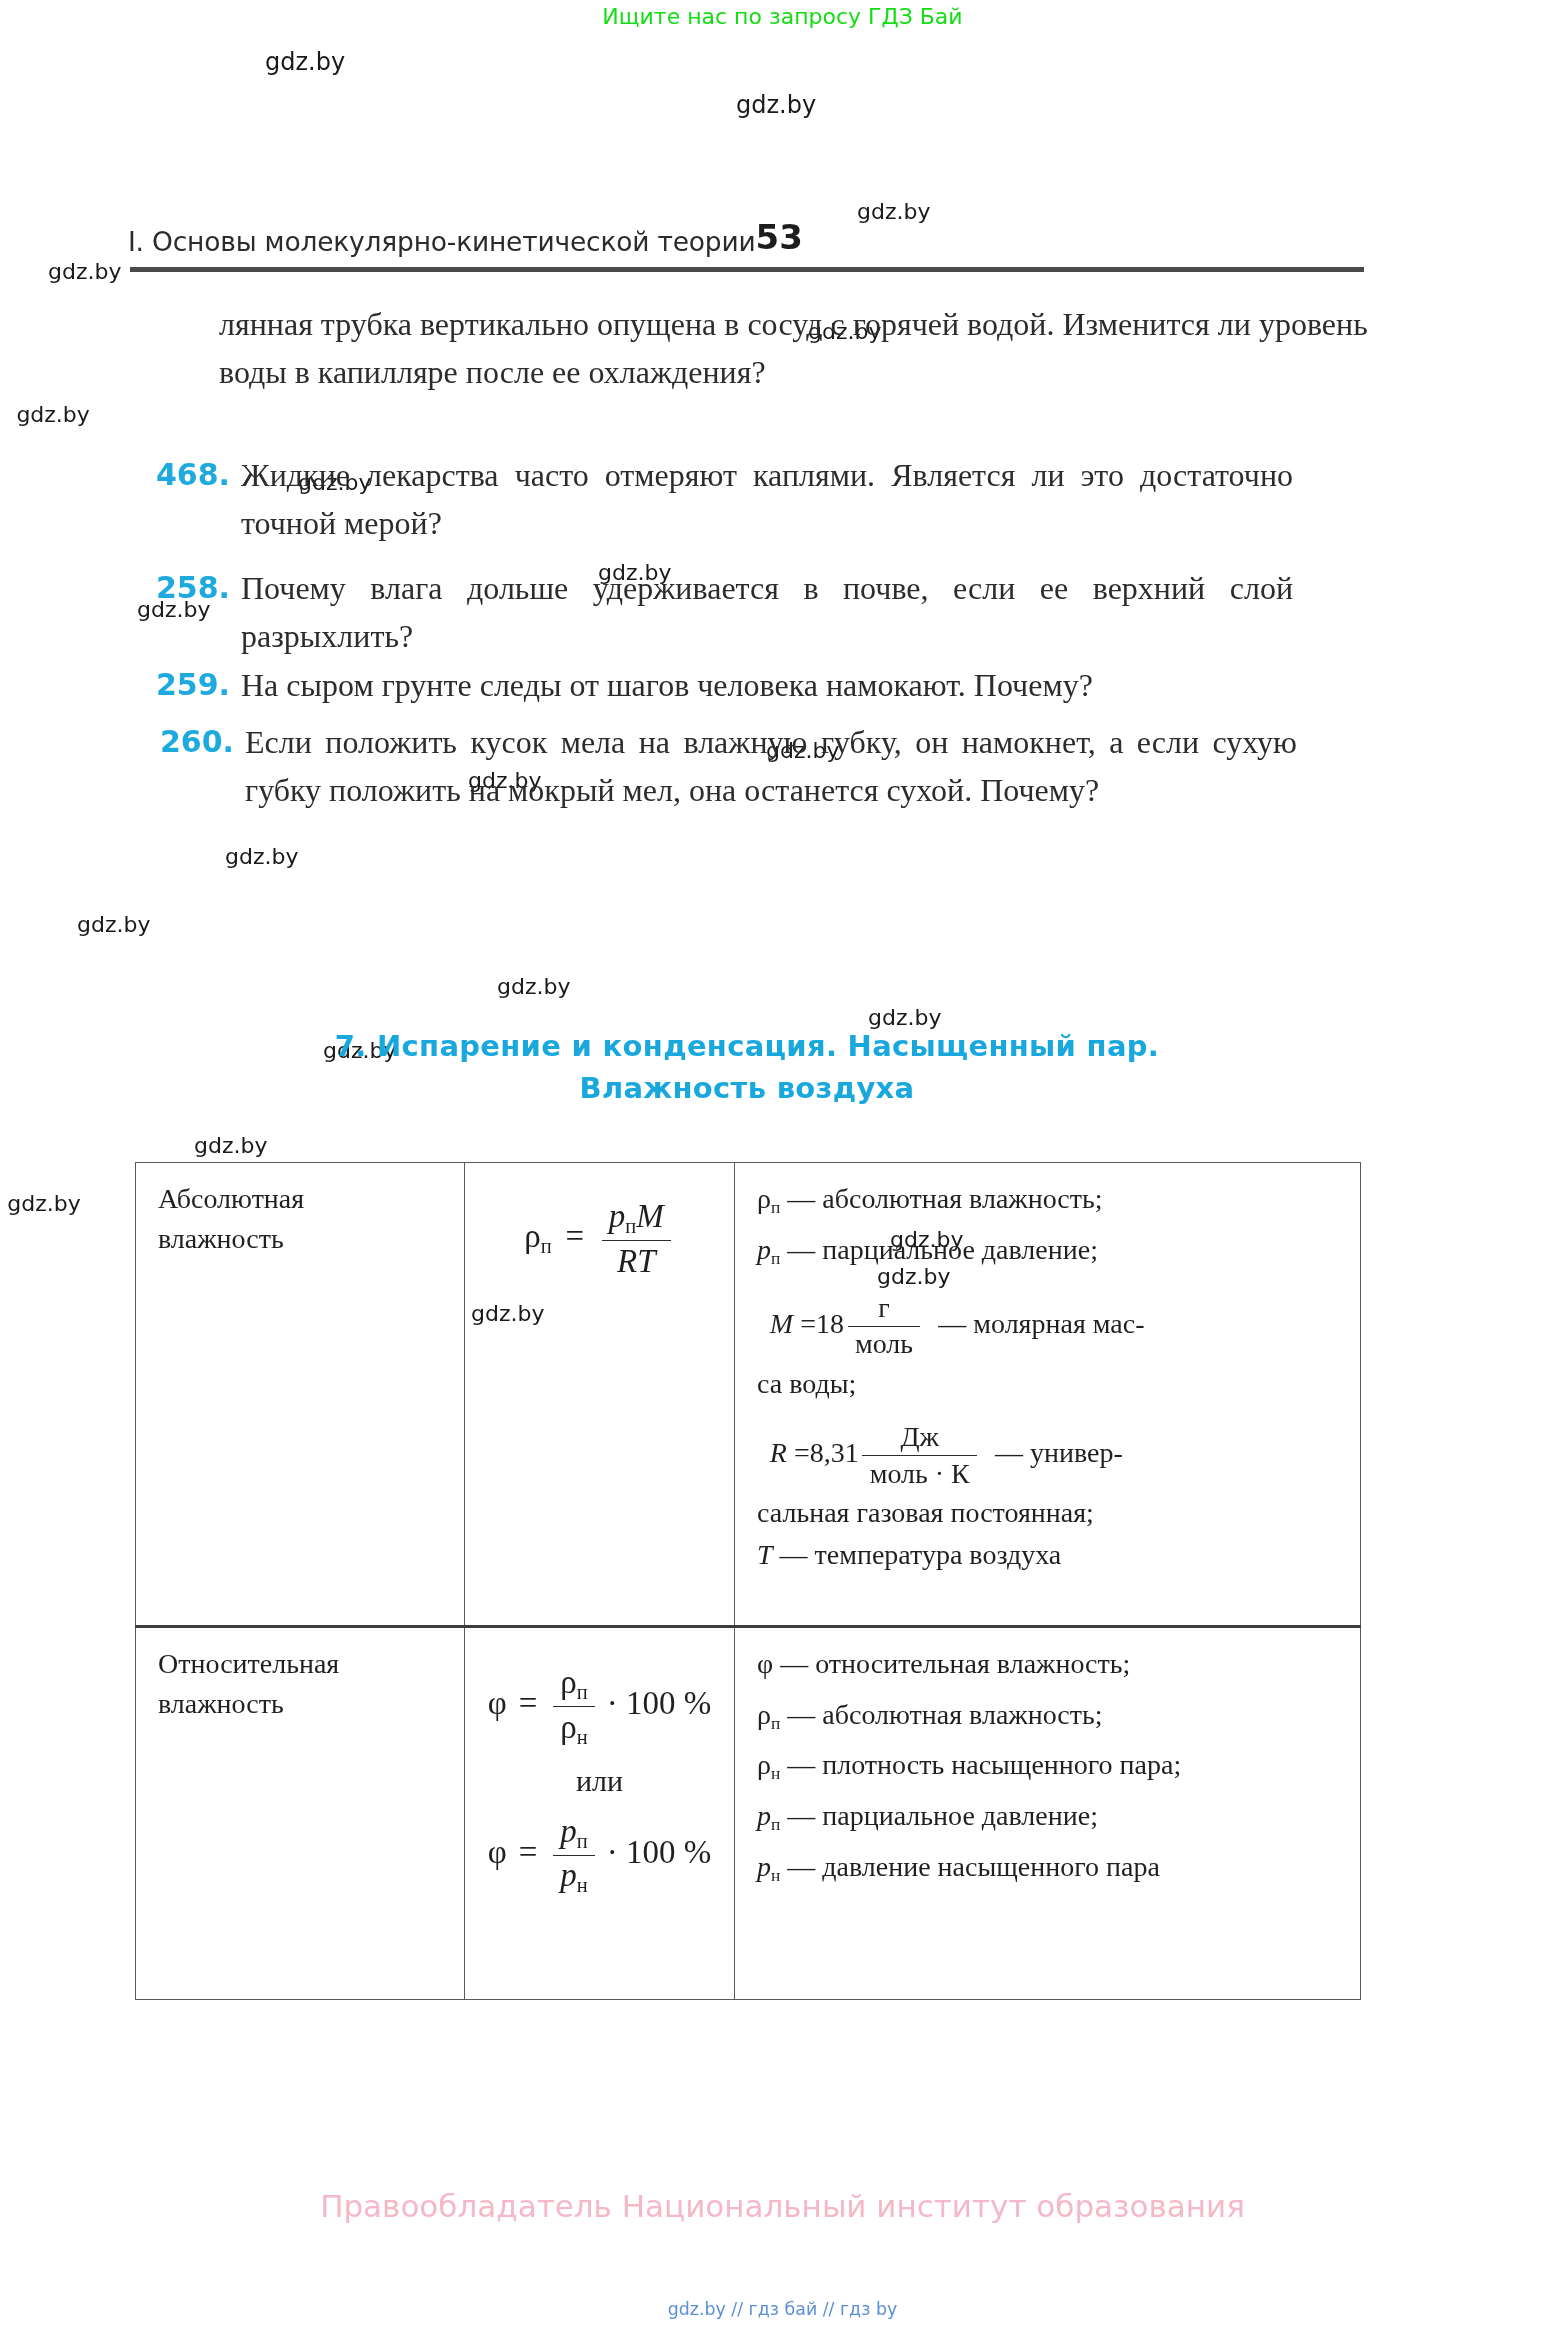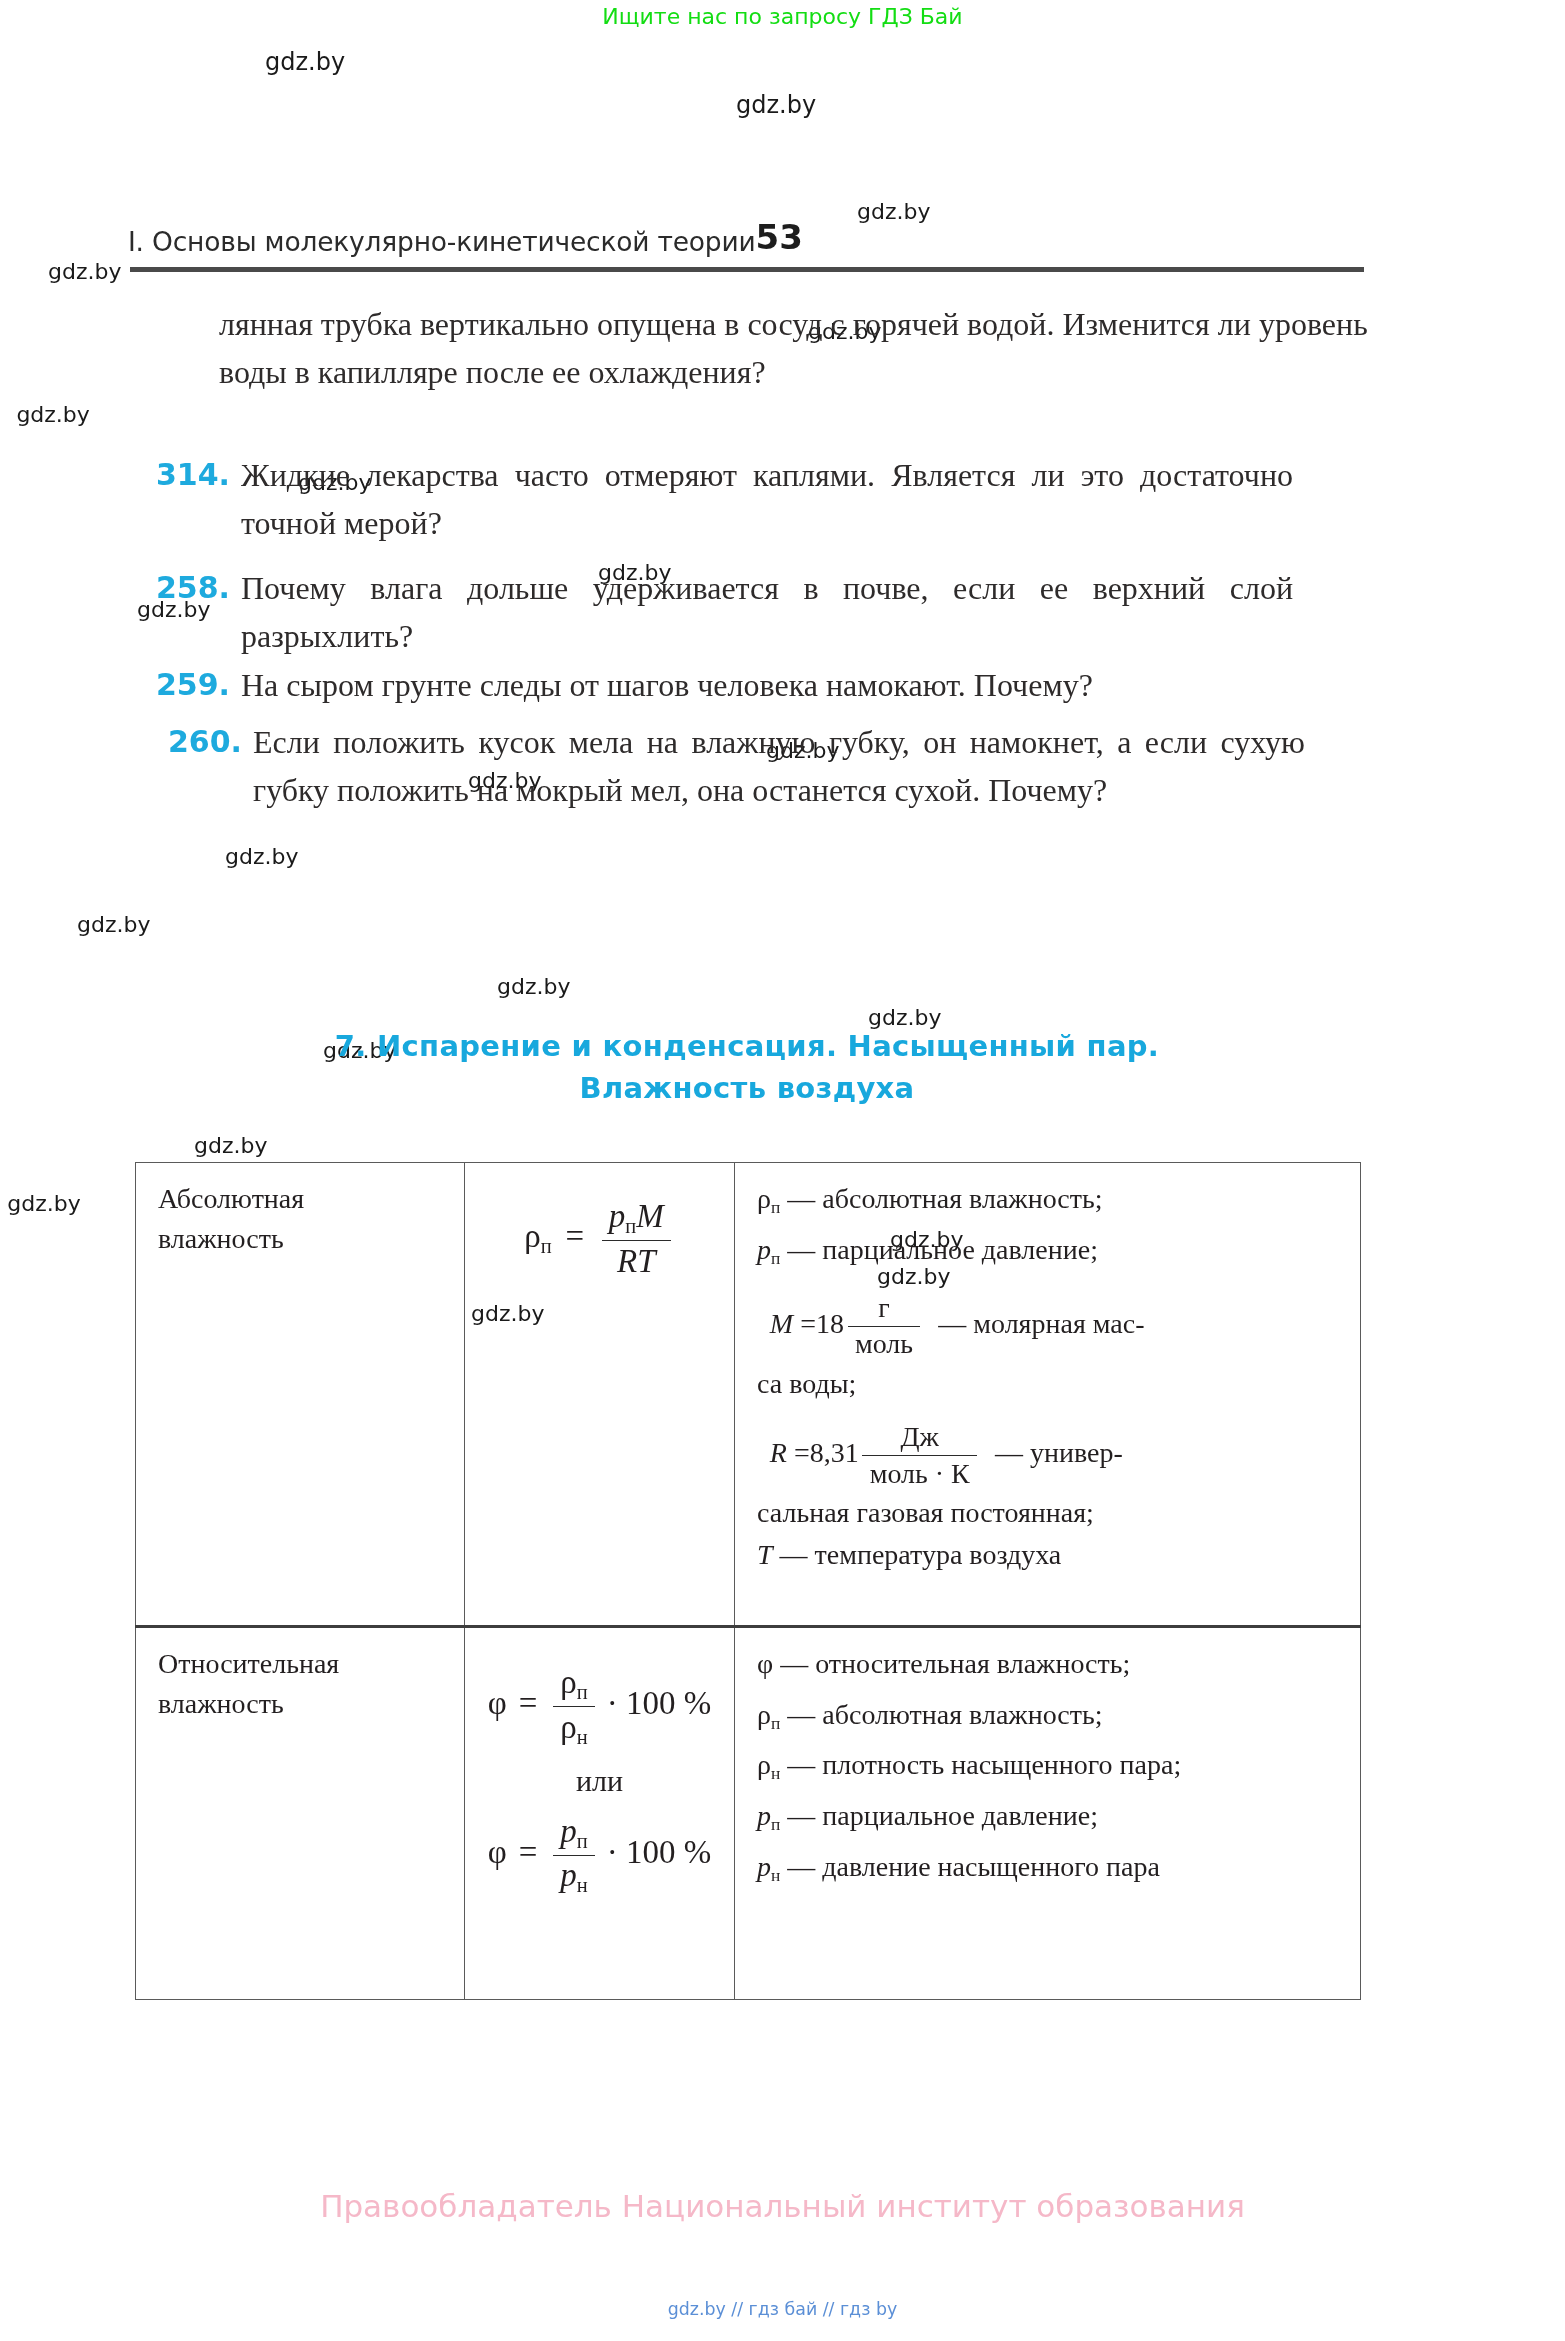--- a/index.html
+++ b/index.html
@@ -255,32 +255,32 @@
 <div class="runhead">
   <div class="runhead-title">I. Основы молекулярно-кинетической теории</div>
   <div class="runhead-page">53</div>
 </div>
 <div class="runrule"></div>
 
 <div class="para cont">лянная трубка вертикально опущена в сосуд с горячей водой. Изменится ли уровень воды в капилляре после ее охлаждения?</div>
 
 <div id="exercises">
   <div class="ex para" style="position:relative;left:0;top:0;">
-    <div class="ex-num">314.</div>
+    <div class="ex-num">468.</div>
     <div class="ex-body">Жидкие лекарства часто отмеряют каплями. Является ли это достаточно точной мерой?</div>
   </div>
   <div class="ex para" style="position:relative;left:0;top:8px;">
     <div class="ex-num">258.</div>
     <div class="ex-body">Почему влага дольше удерживается в почве, если ее верхний слой разрыхлить?</div>
   </div>
   <div class="ex para" style="position:relative;left:0;top:0;">
     <div class="ex-num">259.</div>
     <div class="ex-body nojust">На сыром грунте следы от шагов человека намокают. Почему?</div>
   </div>
-  <div class="ex para" style="position:relative;left:12px;top:0;">
+  <div class="ex para" style="position:relative;left:4px;top:0;">
     <div class="ex-num">260.</div>
     <div class="ex-body">Если положить кусок мела на влажную губку, он намокнет, а если сухую губку положить на мокрый мел, она останется сухой. Почему?</div>
   </div>
 </div>
 
 <div class="sect-head">
   <div>7. Испарение и конденсация. Насыщенный пар.</div>
   <div>Влажность воздуха</div>
 </div>
 

